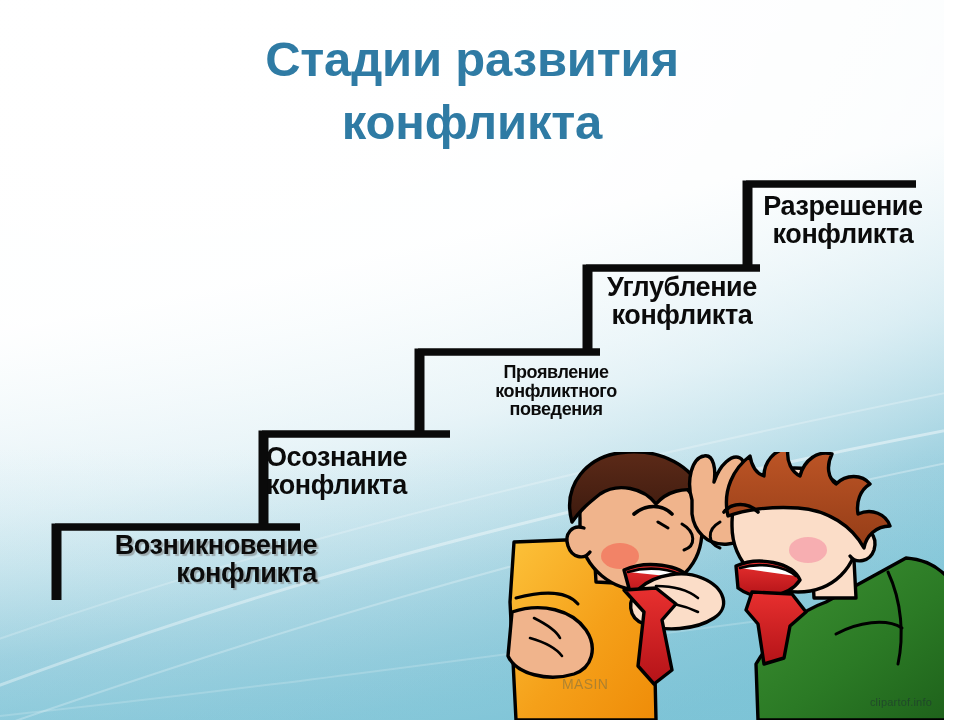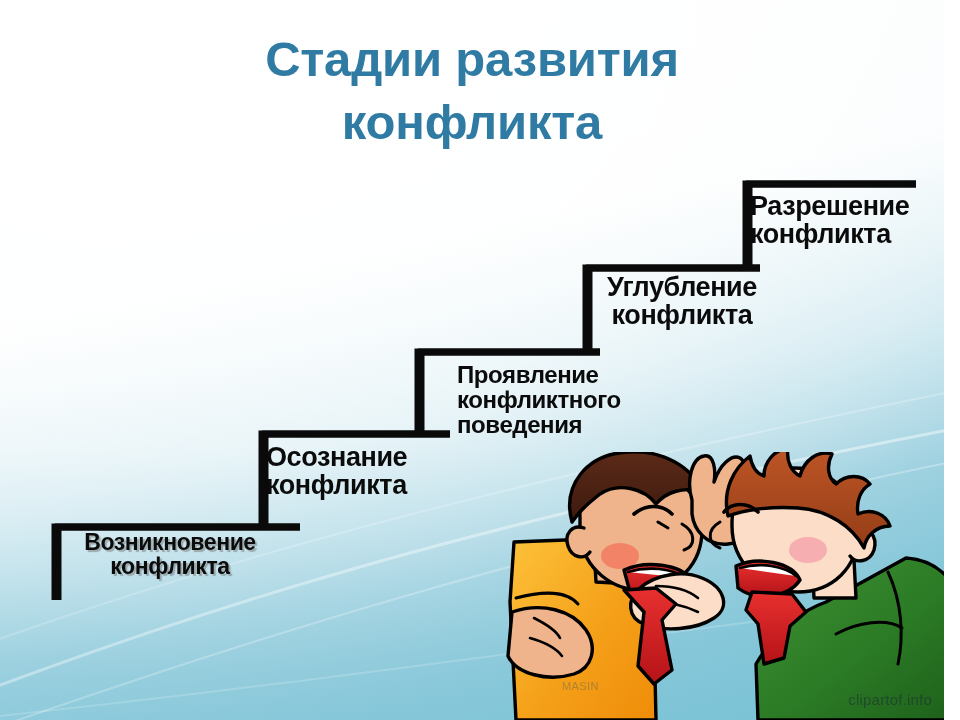--- a/index.html
+++ b/index.html
@@ -75,72 +75,72 @@
   .step-label {
     position: absolute;
     color: #0b0b0b;
     font-weight: bold;
     line-height: 1.04;
     white-space: pre-line;
     letter-spacing: -0.4px;
     font-stretch: condensed;
   }
   .step-label.s1 {        
-    left: 44px;  top: 531px;
+    left: 65px;  top: 531px;
     width: 252px;
-    font-size: 23px;
-    text-align: center;
+    font-size: 27px;
+    text-align: right;
     text-shadow: 2px 2px 1px rgba(120,120,120,0.55);
   }
   .step-label.s2 {        
     left: 266px; top: 443px;
     width: 186px;
     font-size: 27px;
   }
   .step-label.s3 {        
-    left: 457px; top: 363px;
+    left: 444px; top: 363px;
     width: 224px;
-    font-size: 24px;
-    text-align: left;
+    font-size: 18px;
+    text-align: center;
   }
   .step-label.s4 {        
     left: 589px; top: 273px;
     width: 186px;
     font-size: 27px;
     text-align: center;
   }
   .step-label.s5 {        
     left: 750px; top: 192px;
     width: 186px;
     font-size: 27px;
-    text-align: left;
+    text-align: center;
   }
 
   
   .clipart {
     position: absolute;
     left: 506px;
     top: 452px;
     width: 460px;
     height: 268px;
   }
   .watermark {
     position: absolute;
     right: 12px;
     bottom: 12px;
-    font-size: 15px;
+    font-size: 11px;
     color: #1d2b33;
     opacity: 0.55;
     letter-spacing: 0.2px;
   }
   .watermark-2 {
     position: absolute;
     left: 538px;
     bottom: 28px;
-    font-size: 11px;
+    font-size: 14px;
     color: #6b6a4a;
     opacity: 0.5;
     letter-spacing: 0.4px;
     padding-left: 24px;
   }
 </style>
 </head>
 <body>
 
 <div id="slide">

